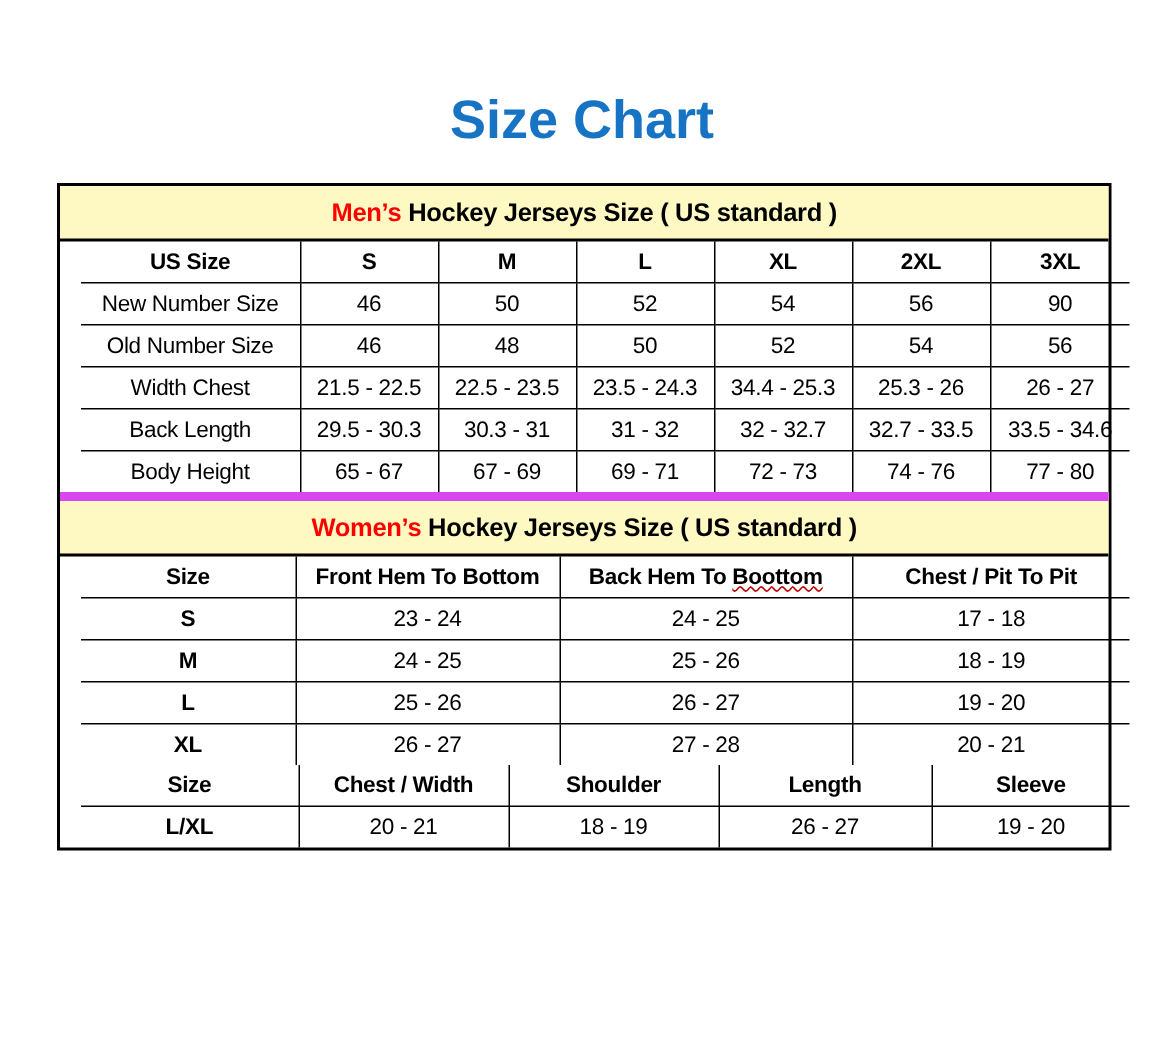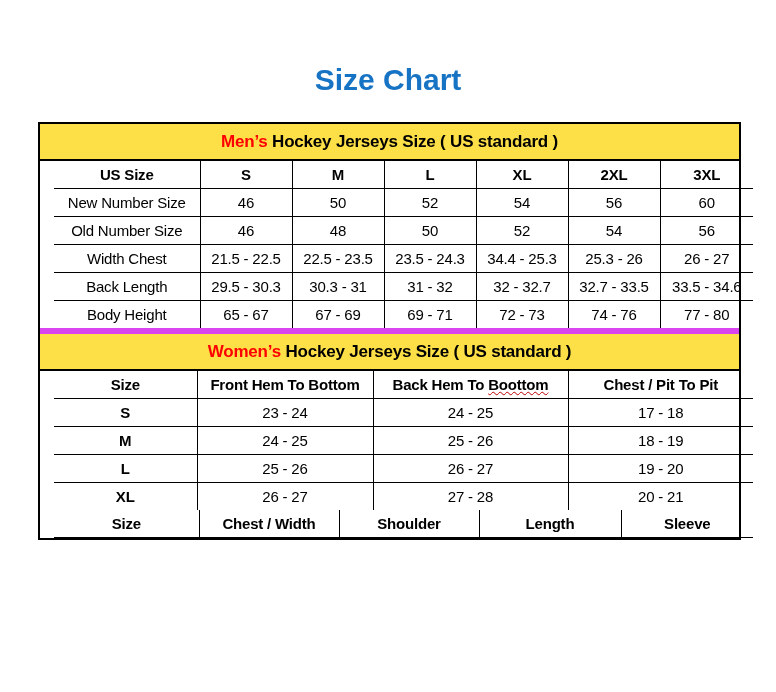--- a/index.html
+++ b/index.html
@@ -2,29 +2,29 @@
 <html><head>
 <meta charset="utf-8">
 <style>
   html,body{margin:0;padding:0;}
   body{
     width:776px;height:692px;position:relative;background:#ffffff;
     font-family:"Liberation Sans",sans-serif;color:#000;
   }
   .page-title{
     margin:62px 11px 0;text-align:center;
-    font-size:30px;line-height:36px;font-weight:bold;color:#1773c4;
+    font-size:36px;line-height:36px;font-weight:bold;color:#1773c4;
     letter-spacing:0px;
   }
   .chart{
     position:absolute;left:38px;top:122px;width:699px;
     border:2px solid #000;background:#fff;
   }
   .banner{
-    background:#fde047;text-align:center;font-weight:bold;font-size:17px;
+    background:#fef9c3;text-align:center;font-weight:bold;font-size:17px;
     padding:8px 0 7px;border-bottom:2px solid #000;letter-spacing:-0.2px;
   }
   .section + .section .banner{border-top:6px solid #d946ef;}
   .banner .hl{color:#ff0000;}
   table{width:100%;border-collapse:collapse;table-layout:fixed;margin-left:14px;}
   th,td{
     border:1px solid #000;text-align:center;vertical-align:middle;
     font-size:15px;padding:4px 2px;height:19px;letter-spacing:-0.2px;
     overflow:hidden;white-space:nowrap;
   }
@@ -73,21 +73,21 @@
         </tr>
       </thead>
       <tbody>
         <tr>
           <td>New Number Size</td>
           <td>46</td>
           <td>50</td>
           <td>52</td>
           <td>54</td>
           <td>56</td>
-          <td>60</td>
+          <td>90</td>
         </tr>
         <tr>
           <td>Old Number Size</td>
           <td>46</td>
           <td>48</td>
           <td>50</td>
           <td>52</td>
           <td>54</td>
           <td>56</td>
         </tr>
@@ -180,17 +180,24 @@
       <thead>
         <tr>
           <th>Size</th>
           <th>Chest / Width</th>
           <th>Shoulder</th>
           <th>Length</th>
           <th>Sleeve</th>
         </tr>
       </thead>
       <tbody>
+        <tr>
+          <td class="bold">L/XL</td>
+          <td>20 - 21</td>
+          <td>18 - 19</td>
+          <td>26 - 27</td>
+          <td>19 - 20</td>
+        </tr>
       </tbody>
     </table>
   </div>
 
 </div>
 
 </body></html>

